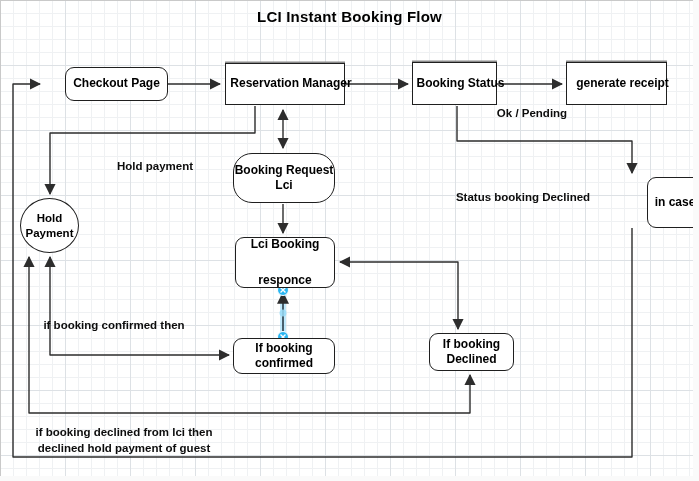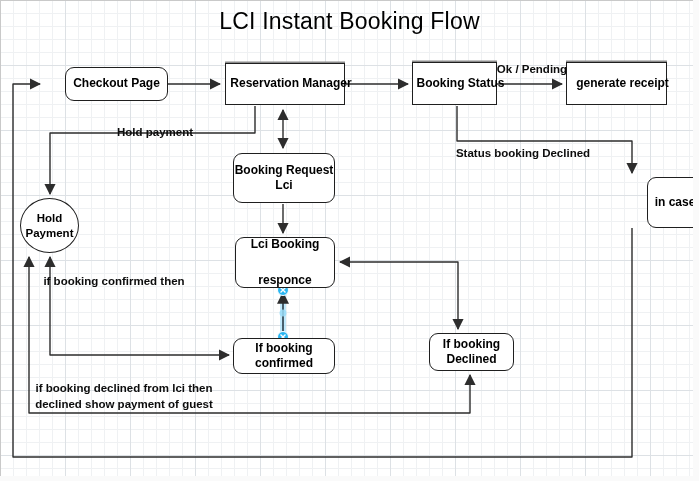--- a/index.html
+++ b/index.html
@@ -13,36 +13,36 @@
       linear-gradient(to right, #dde1e5 1px, transparent 1px),
       linear-gradient(to bottom, #dde1e5 1px, transparent 1px),
       linear-gradient(to right, #eff1f3 1px, transparent 1px),
       linear-gradient(to bottom, #eff1f3 1px, transparent 1px);
     background-size:65px 65px,65px 65px,13px 13px,13px 13px;
     outline:1px solid #c9c9c9;outline-offset:-1px;
   }
   #edges{position:absolute;left:0;top:0;width:699px;height:481px;}
   .title{
     position:absolute;left:0;top:8px;width:699px;
-    text-align:center;font-size:23px;font-weight:normal;color:#000;
+    text-align:center;font-size:15px;font-weight:bold;color:#000;
     letter-spacing:0.2px;
   }
   .node{
     position:absolute;background:#fff;border:1.4px solid #1f1f1f;
     display:flex;flex-direction:column;align-items:center;justify-content:center;
     text-align:center;font-weight:bold;font-size:12px;line-height:1.28;color:#000;
     box-sizing:border-box;
   }
   .rounded{border-radius:9px;}
   .sharp{border-radius:0;box-shadow:0 -1.5px 0 #8a8a8a;padding-left:12px;}
   .circle{border-radius:50%;font-size:11.5px;}
   .node span{display:block;white-space:nowrap;}
   .elabel{
     position:absolute;font-weight:bold;font-size:11.5px;color:#0c0c0c;
-    text-align:center;line-height:1.35;
+    text-align:center;line-height:1.35;margin-top:44px;
   }
   .elabel span{display:block;white-space:nowrap;}
   .edge-strip{position:absolute;background:#fafafa;}
   #strip-right{right:0;top:0;width:6px;height:481px;}
   #strip-bottom{left:0;bottom:0;width:699px;height:5px;}
 </style>
 </head>
 <body>
 
 <div id="canvas">
@@ -108,21 +108,21 @@
   </div>
 
   <div class="node sharp" style="left:412px;top:62px;width:85px;height:43px;">
     <span>Booking Status</span>
   </div>
 
   <div class="node sharp" style="left:566px;top:62px;width:101px;height:43px;">
     <span>generate receipt</span>
   </div>
 
-  <div class="node rounded" style="left:233px;top:153px;width:102px;height:50px;">
+  <div class="node rounded" style="left:233px;top:153px;width:102px;height:50px;border-radius:19px;">
     <span>Booking Request</span>
     <span>Lci</span>
   </div>
 
   <div class="node rounded" style="left:235px;top:237px;width:100px;height:51px;gap:20px;">
     <span>Lci Booking</span>
     <span>responce</span>
   </div>
 
   <div class="node rounded" style="left:233px;top:338px;width:102px;height:36px;">
@@ -137,36 +137,36 @@
 
   <div class="node rounded" style="left:604px;top:177px;width:106px;height:51px;margin-left:43px;">
     <span>in case booking</span>
   </div>
 
   <div class="node circle" style="left:20px;top:198px;width:59px;height:55px;">
     <span>Hold</span>
     <span>Payment</span>
   </div>
 
-  <div class="elabel" style="left:110px;top:125px;width:90px;">
+  <div class="elabel" style="left:110px;top:115px;width:90px;">
     <span>Hold payment</span>
   </div>
 
   <div class="elabel" style="left:492px;top:62px;width:80px;">
     <span>Ok / Pending</span>
   </div>
 
   <div class="elabel" style="left:448px;top:146px;width:150px;">
     <span>Status booking Declined</span>
   </div>
 
   <div class="elabel" style="left:28px;top:274px;width:172px;">
     <span>if booking confirmed then</span>
   </div>
 
   <div class="elabel" style="left:28px;top:381px;width:192px;">
     <span>if booking declined from lci then</span>
-    <span>declined show payment of guest</span>
+    <span>declined hold payment of guest</span>
   </div>
 
   <div class="edge-strip" id="strip-right"></div>
   <div class="edge-strip" id="strip-bottom"></div>
 </div>
 
 </body></html>

